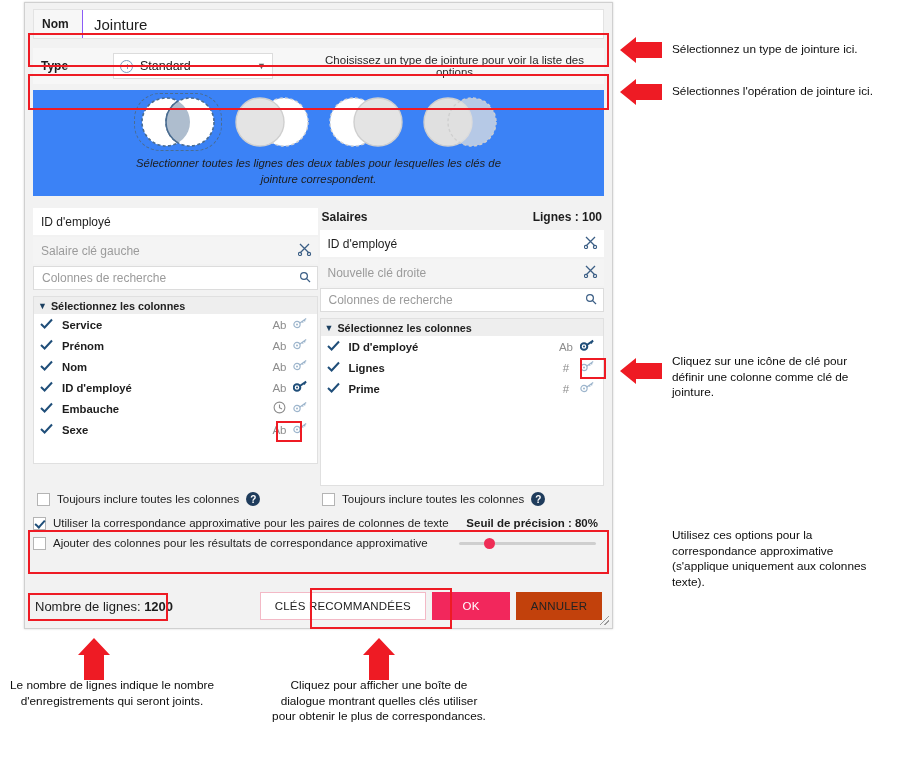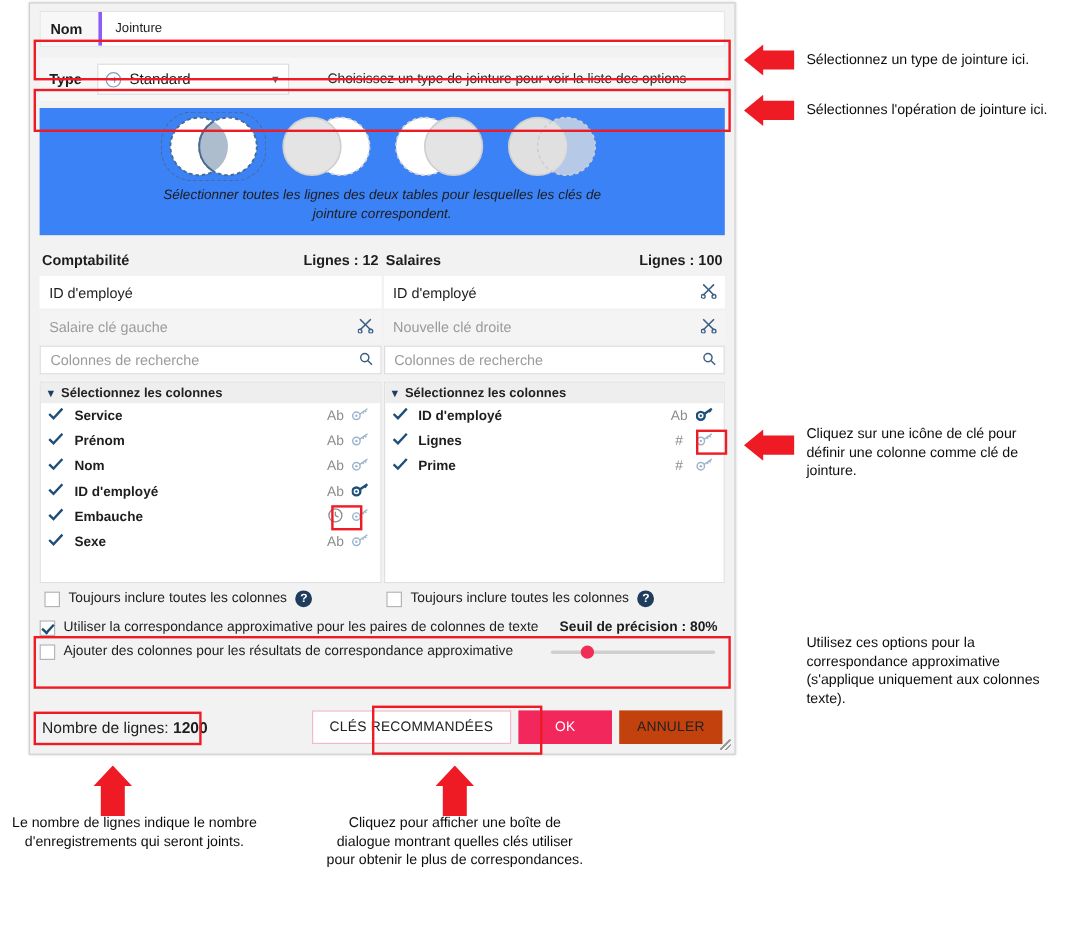--- a/index.html
+++ b/index.html
@@ -44,28 +44,29 @@
     margin: 6px 8px 0 8px;
     height: 30px; display:flex; align-items:stretch;
     background:#fff; border:1px solid #e3e3e3;
   }
   .lbl-cell {
     width: 48px; display:flex; align-items:center; padding-left:8px;
     font-weight:bold; font-size:12px; background:#f7f7f7;
   }
   .name-input {
     flex:1; display:flex; align-items:center; padding-left:11px;
-    background:#fff; border-left:3px solid #8b5cf6; font-size:11px;
+    background:#fff; border-left:1px solid #8b5cf6; font-size:15px;
   }
 
   
   .row-type {
     margin: 9px 8px 0 8px;
     height: 36px; display:flex; align-items:center;
     background:#f7f7f7;
+    gap:32px;
   }
   .type-lbl { width:48px; padding-left:8px; font-weight:bold; font-size:12px; }
   .type-select {
     width: 160px; height: 26px; background:#fff; border:1px solid #dcdcdc;
     display:flex; align-items:center; padding:0 6px; font-size:12.5px;
   }
   .plus-circle {
     width:13px; height:13px; border:1px solid #7d9ec0; border-radius:50%;
     position:relative; margin-right:7px; flex:none;
   }
@@ -260,24 +261,20 @@
         </svg>
       </div>
 
     </div>
     <div class="venn-caption">Sélectionner toutes les lignes des deux tables pour lesquelles les clés de jointure correspondent.</div>
   </div>
 
   <div class="panes">
 
     <div class="pane">
-      <div class="pane-head">
-        <span>Comptabilité</span>
-        <span class="rows">Lignes : 12</span>
-      </div>
       <div class="key-row">
         <span>ID d'employé</span>
       </div>
       <div class="key-row placeholder">
         <span>Salaire clé gauche</span>
         <span class="scissors">
           <svg width="14" height="13" viewBox="0 0 14 13">
               <path d="M2 1 L11 10 M11 1 L2 10" stroke="#3b5e85" stroke-width="1.3" fill="none"></path>
               <circle cx="2" cy="11" r="1.6" fill="none" stroke="#3b5e85" stroke-width="1.1"></circle>
               <circle cx="11" cy="11" r="1.6" fill="none" stroke="#3b5e85" stroke-width="1.1"></circle>

